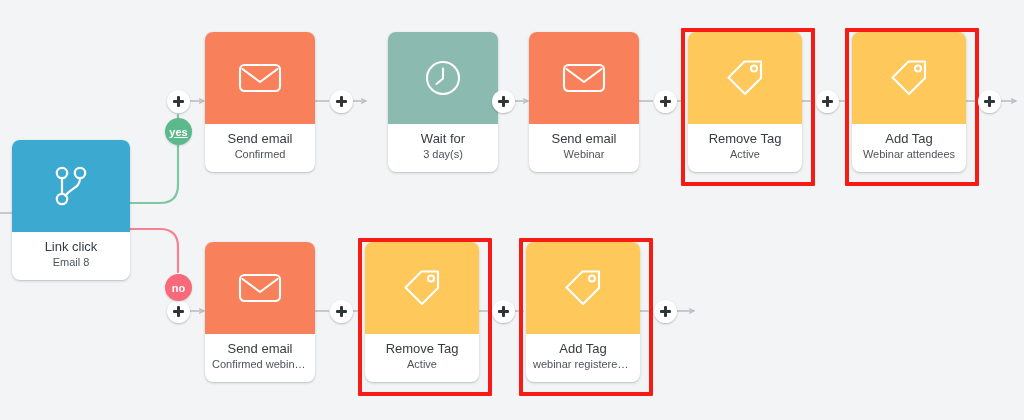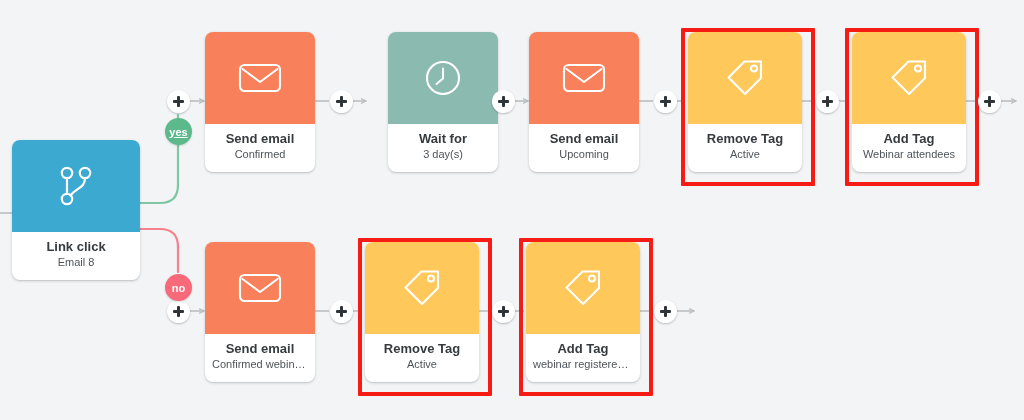--- a/index.html
+++ b/index.html
@@ -26,31 +26,31 @@
   }
   .node .head{
     height:92px;
     display:flex;align-items:center;justify-content:center;
   }
   .node .body{
     padding:7px 4px 11px;
     text-align:center;
   }
   .node .title{
-    font-size:13px;font-weight:bold;color:#363B40;line-height:15px;
+    font-size:13px;font-weight:normal;color:#363B40;line-height:15px;
     white-space:nowrap;
   }
   .node .sub{
     font-size:11px;color:#4E545A;line-height:14px;margin-top:1px;
     white-space:nowrap;overflow:hidden;text-overflow:ellipsis;
     padding:0 3px;
   }
 
   
-  .node.trigger{width:128px;}
+  .node.trigger{width:118px;}
 
   
   .selected{
     position:absolute;
     border:4px solid #F71B16;
     border-radius:1px;
     z-index:6;
     pointer-events:none;
   }
 
@@ -166,21 +166,21 @@
 
   <div class="node" style="left:529px;top:32px;">
     <div class="head icon" style="background:#F8805A;">
       <svg width="44" height="34" viewBox="0 0 44 34">
         <rect x="2" y="4" width="40" height="26" rx="4.5" fill="none" stroke="#fff" stroke-width="2.1"></rect>
         <path d="M4.5,8 L22,21 L39.5,8" fill="none" stroke="#fff" stroke-width="2.1" stroke-linecap="round" stroke-linejoin="round"></path>
       </svg>
     </div>
     <div class="body">
       <div class="title">Send email</div>
-      <div class="sub">Upcoming</div>
+      <div class="sub">Webinar</div>
     </div>
   </div>
 
   <div class="selected" style="left:681px;top:28px;width:126px;height:150px;"></div>
   <div class="node" style="left:688px;top:32px;width:114px;">
     <div class="head icon" style="background:#FFC85A;">
       <svg width="42" height="42" viewBox="0 0 42 42">
         <path d="M20.5,4.5 L37,4.5 L37,21 L21,37 L4.5,20.5 Z" fill="none" stroke="#fff" stroke-width="2.1" stroke-linejoin="round"></path>
         <circle cx="30" cy="11.5" r="3" fill="none" stroke="#fff" stroke-width="2.1"></circle>
       </svg>

